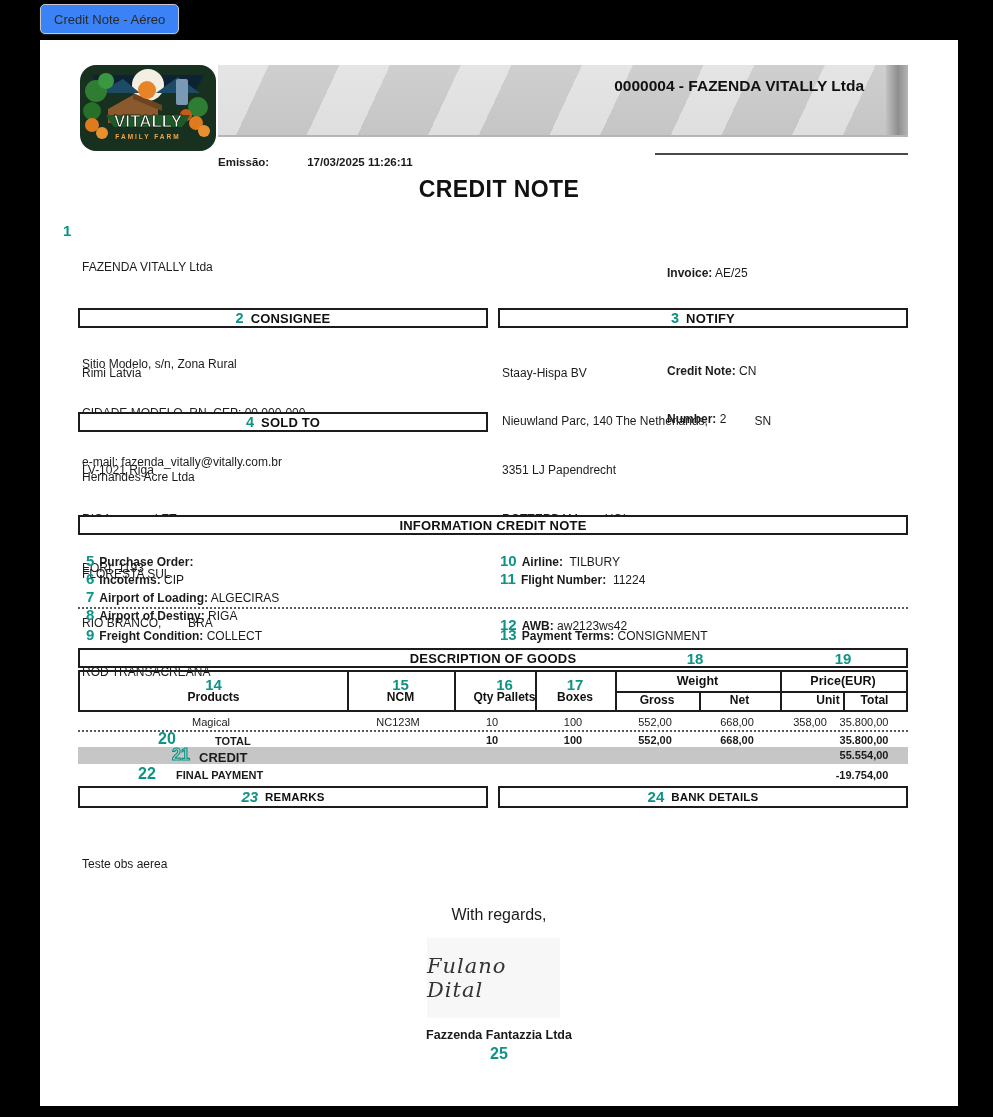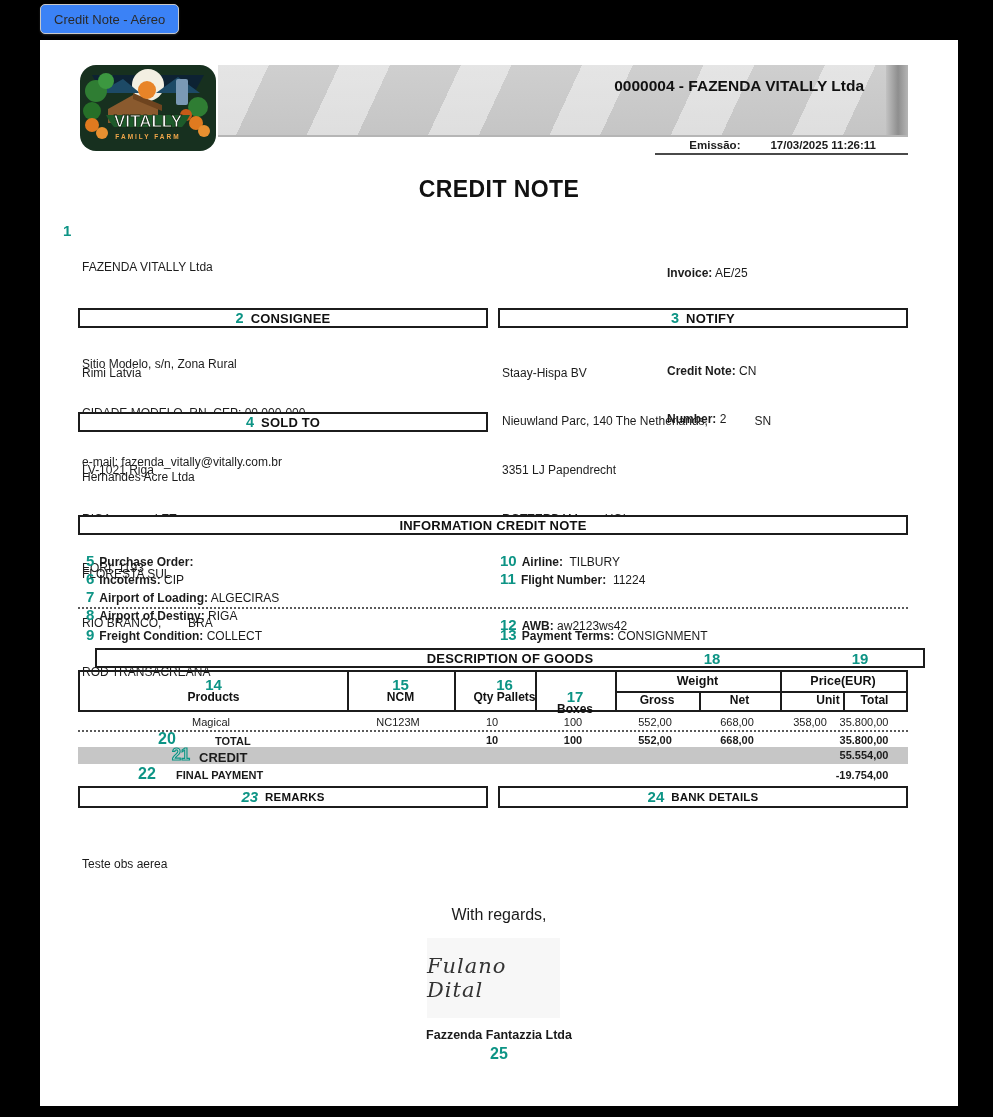--- a/index.html
+++ b/index.html
@@ -15,21 +15,21 @@
   
   .logo { position:absolute; left:38px; top:23px; width:140px; height:90px; }
   .banner { position:absolute; left:178px; top:25px; width:690px; height:70px;
             background:
               repeating-linear-gradient(115deg, rgba(255,255,255,.35) 0 46px, rgba(0,0,0,.04) 46px 110px),
               linear-gradient(180deg,#d7d7d7,#cdcdcd); }
   .banner-edge { position:absolute; right:0; top:0; width:22px; height:100%;
                  background:linear-gradient(90deg,#c2c2c2,#8e8e8e 55%,#b5b5b5); }
   .banner-title { position:absolute; top:12px; right:44px; font-size:15.5px; font-weight:bold; color:#111; }
   .emissao { position:absolute; left:178px; top:95px; width:690px; height:18px; border-top:2px solid #b5b5b5;
-             display:flex; justify-content:flex-end; gap:30px; padding:2px 32px 0 0; font-size:11.5px; font-weight:bold; }
+             display:flex; gap:38px; padding:19px 32px 0 0; font-size:11.5px; font-weight:bold; }
   .emissao-line { position:absolute; left:615px; top:113px; width:253px; height:2px; background:#4a4a4a; }
   .doc-title { position:absolute; left:0; right:0; top:136px; text-align:center; font-size:23px;
                font-weight:bold; letter-spacing:.4px; color:#111; }
 
   
   .addr { position:absolute; font-size:12px; line-height:16.3px; white-space:pre; color:#1c1c1c; }
   .mk { position:absolute; color:#0d9485; font-weight:bold; font-size:15px; line-height:15px; }
   .mk-big { font-size:16px; }
 
   .sec-box { position:absolute; width:410px; height:20px; border:2px solid #1c1c1c; background:#fff;
@@ -193,40 +193,40 @@
     </div>
     <div class="info-row" style="left:440px; top:564px;">
       <span class="num">12</span><span class="lbl">AWB:</span> <span>aw2123ws42</span>
     </div>
     <div class="info-row" style="left:440px; top:574px;">
       <span class="num">13</span><span class="lbl">Payment Terms:</span> <span>CONSIGNMENT</span>
     </div>
 
     <div class="dotted" style="top:567px;"></div>
 
-    <div class="bar" style="top:608px;margin-left:17px;">
+    <div class="bar" style="top:608px;">
       <span class="ttl">DESCRIPTION OF GOODS</span>
       <span class="mk" style="left:615px; top:1px; transform:translateX(-50%);">18</span>
       <span class="mk" style="left:763px; top:1px; transform:translateX(-50%);">19</span>
     </div>
 
     <div class="gt-head">
       <div class="gt-cell" style="left:0; top:0; width:267px; height:38px;">
         <span class="num">14</span>
         <span class="lbl">Products</span>
       </div>
       <div class="gt-cell" style="left:267px; top:0; width:107px; height:38px;">
         <span class="num">15</span>
         <span class="lbl">NCM</span>
       </div>
       <div class="gt-cell" style="left:374px; top:0; width:101px; height:38px;">
         <span class="num">16</span>
         <span class="lbl">Qty Pallets</span>
       </div>
-      <div class="gt-cell" style="left:455px; top:12px; width:80px; height:38px;">
+      <div class="gt-cell" style="left:455px; top:0; width:80px; height:38px;">
         <span class="num">17</span>
         <span class="lbl">Boxes</span>
       </div>
       <div class="gt-cell" style="left:535px; top:0; width:165px; height:19px;">
         <span class="lbl" style="font-size:12.5px;">Weight</span>
       </div>
       <div class="gt-cell" style="left:535px; top:19px; width:84px; height:19px;">
         <span class="lbl">Gross</span>
       </div>
       <div class="gt-cell" style="left:619px; top:19px; width:81px; height:19px;">

